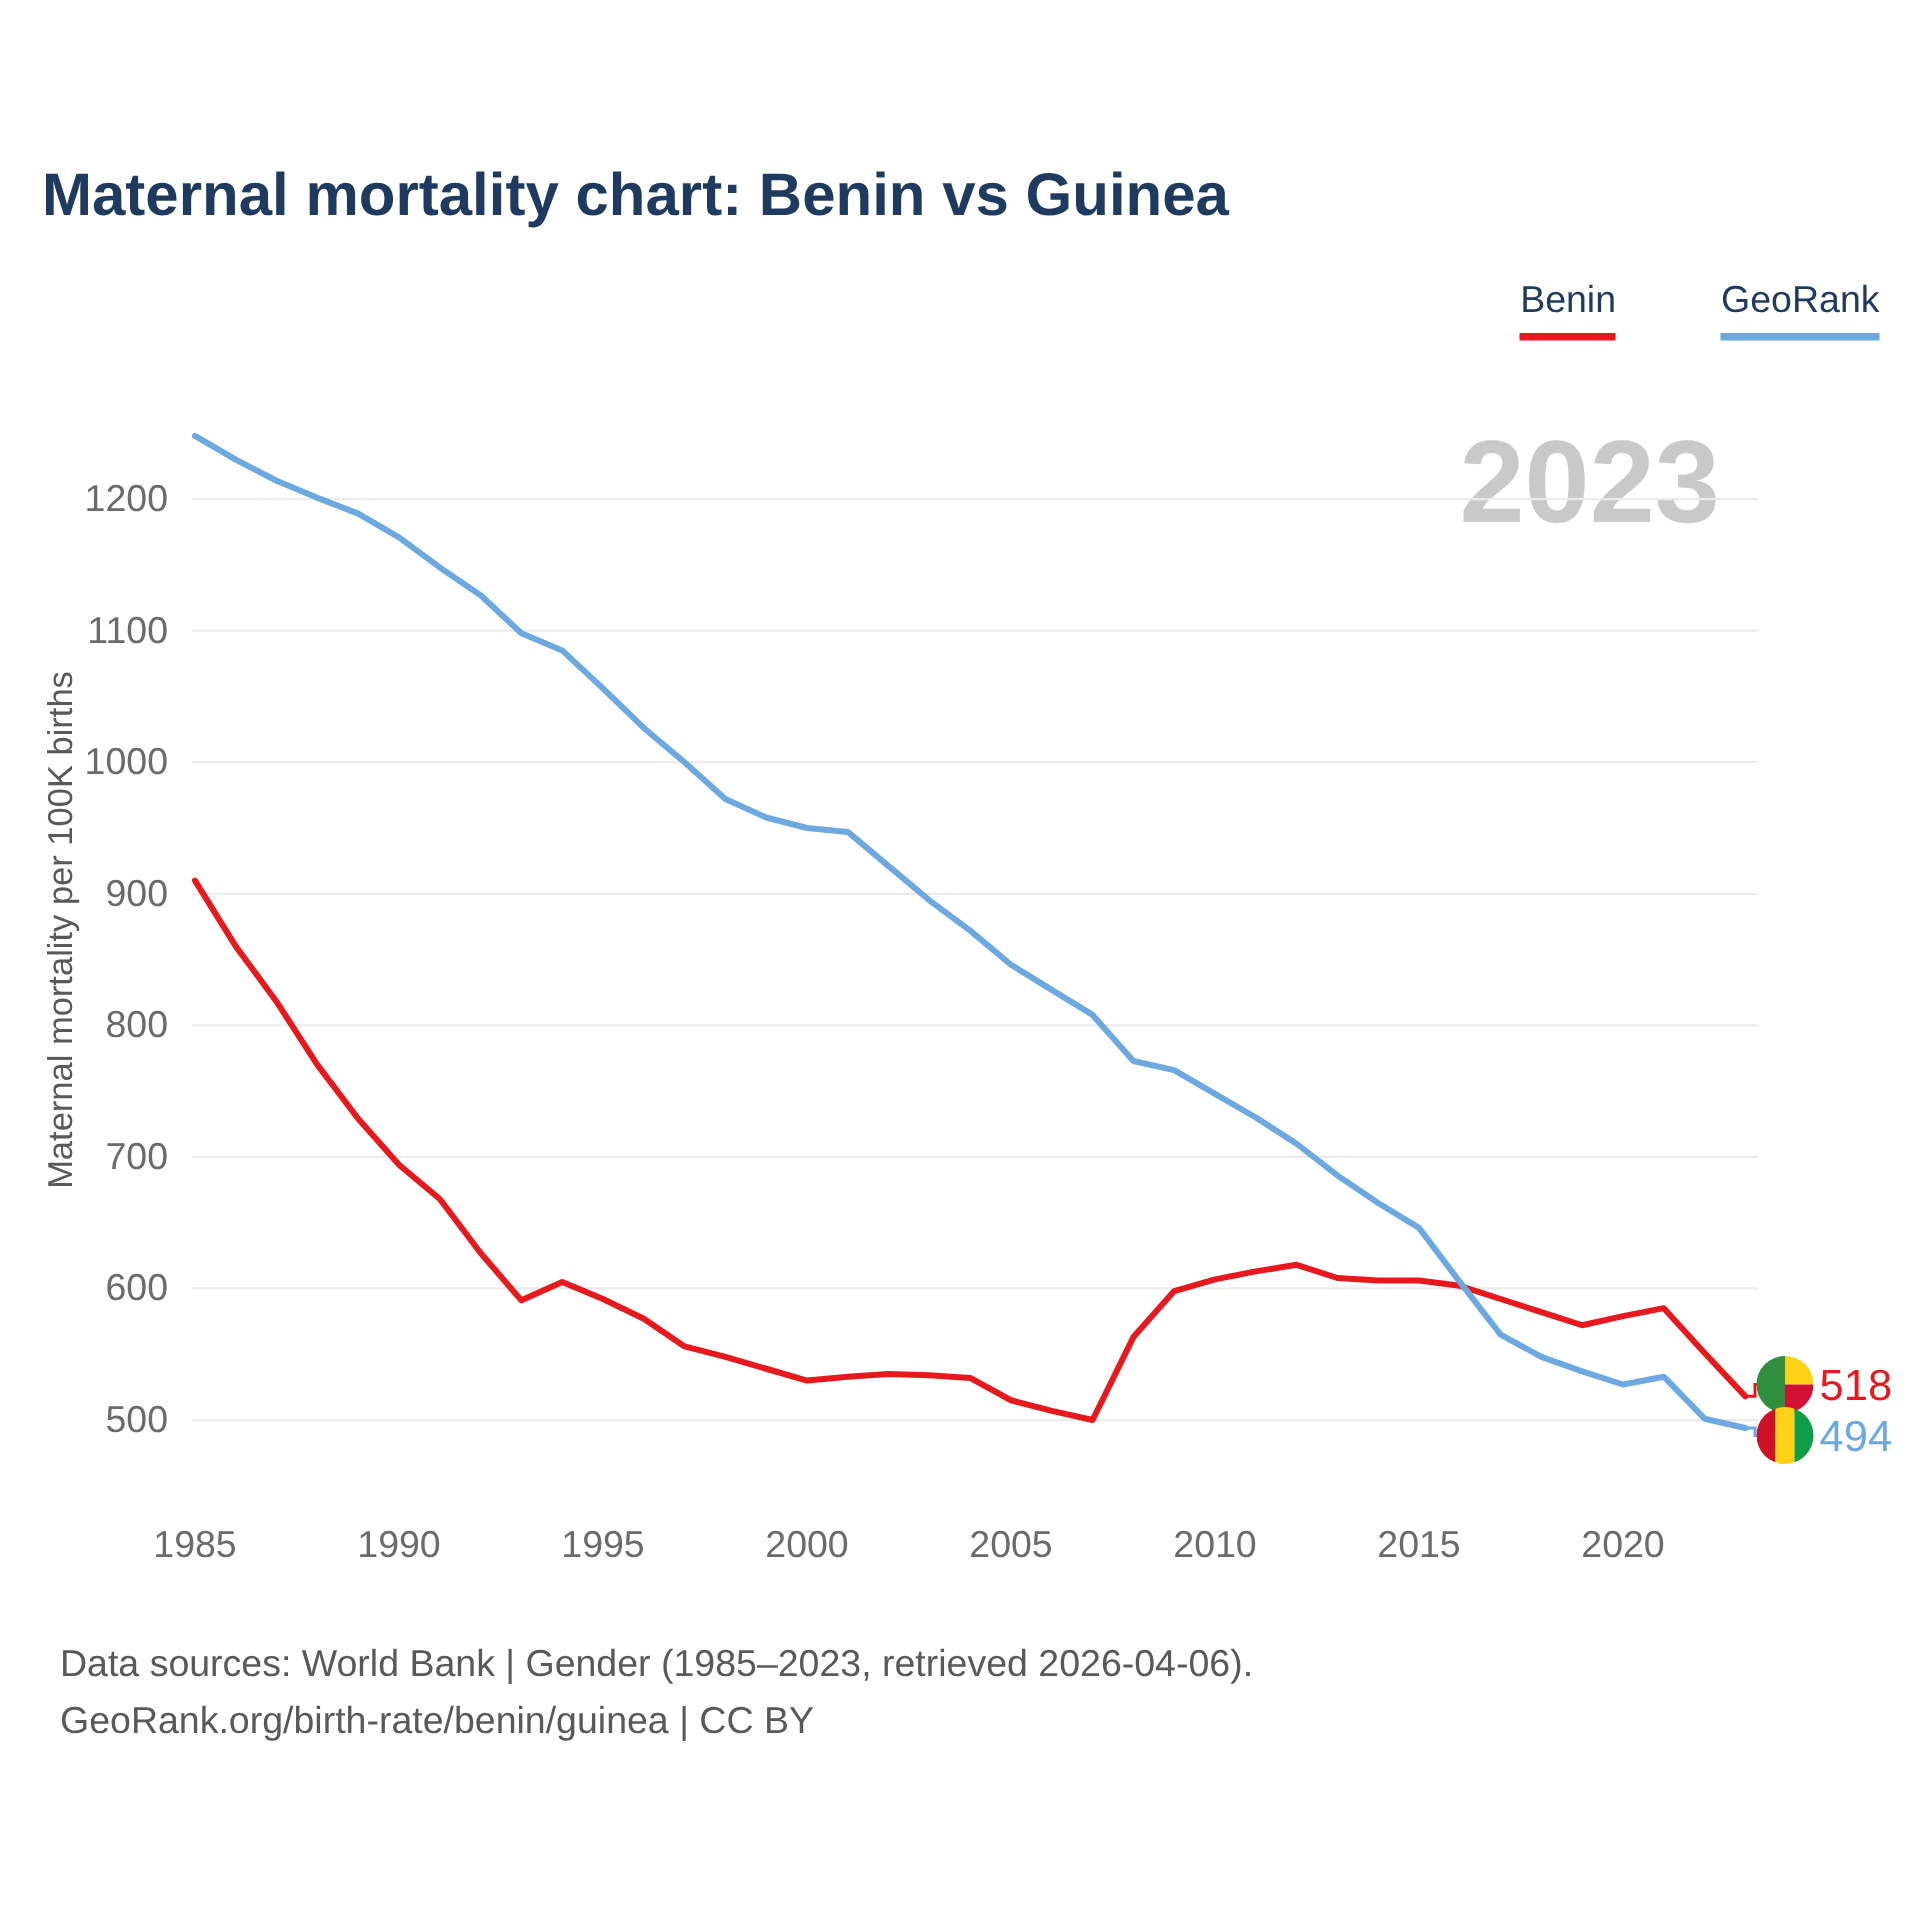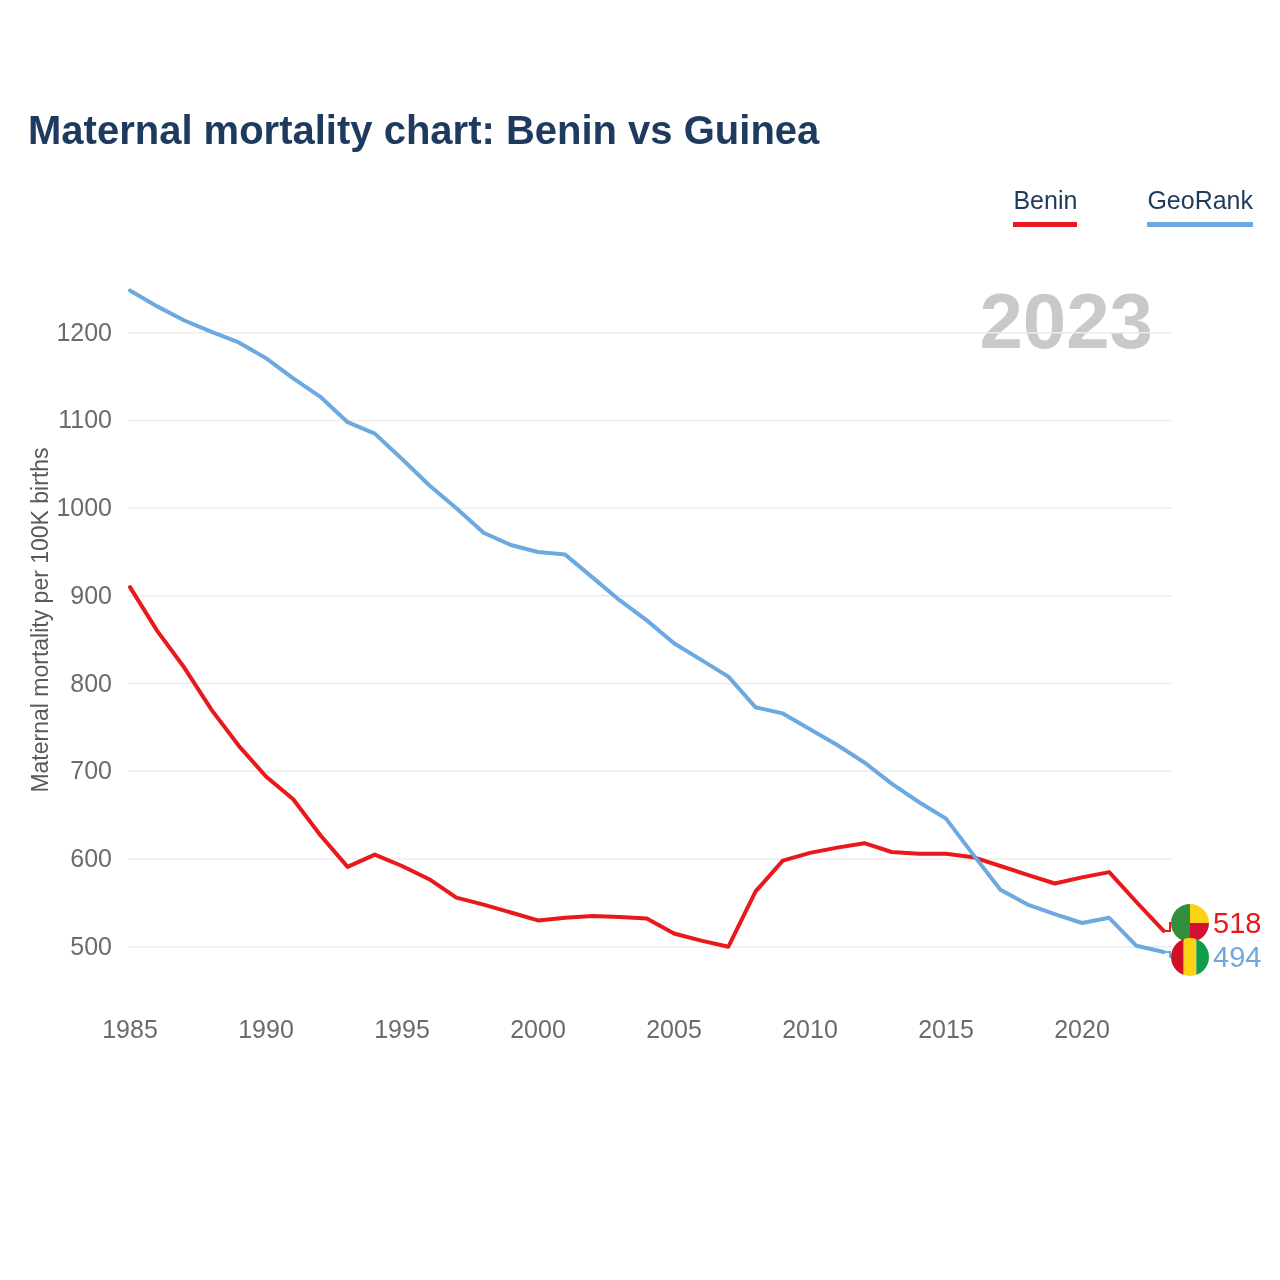--- a/index.html
+++ b/index.html
@@ -37,21 +37,21 @@
     padding-bottom: 7px;
     border-bottom: 5px solid transparent;
     cursor: pointer;
     margin-left: 44px;
   }
   .watermark {
     position: absolute;
     left: 973px;
     top: 276px;
     width: 180px;
-    text-align: right;
+    text-align: left;
     font-size: 78px;
     font-weight: 700;
     color: #c9c9c9;
   }
   #chart-svg {
     position: absolute;
     left: 0;
     top: 0;
   }
   #chart-svg text {
@@ -125,14 +125,18 @@
       <text x="1213" y="933" text-anchor="start" font-size="29" fill="#e8191c">518</text>
       <polyline points="1163.6,952.0 1170,952.0 1170,957 1173,957" fill="none" stroke="#6ca9e0" stroke-width="2"></polyline>
       <g clip-path="url(#clip-1)">
         <rect x="1171" y="938" width="12.666666666666666" height="38" fill="#ce1126"></rect>
         <rect x="1183.6666666666667" y="938" width="12.666666666666666" height="38" fill="#fcd116"></rect>
         <rect x="1196.3333333333333" y="938" width="13.666666666666666" height="38" fill="#0f9d49"></rect>
       </g>
       <text x="1213" y="967" text-anchor="start" font-size="29" fill="#6ca9e0">494</text>
     </svg>
 
+  <div class="footer">
+    <div>Data sources: World Bank | Gender (1985–2023, retrieved 2026-04-06).</div>
+    <div>GeoRank.org/birth-rate/benin/guinea | CC BY</div>
+  </div>
 
 </div>
 
 </body></html>

